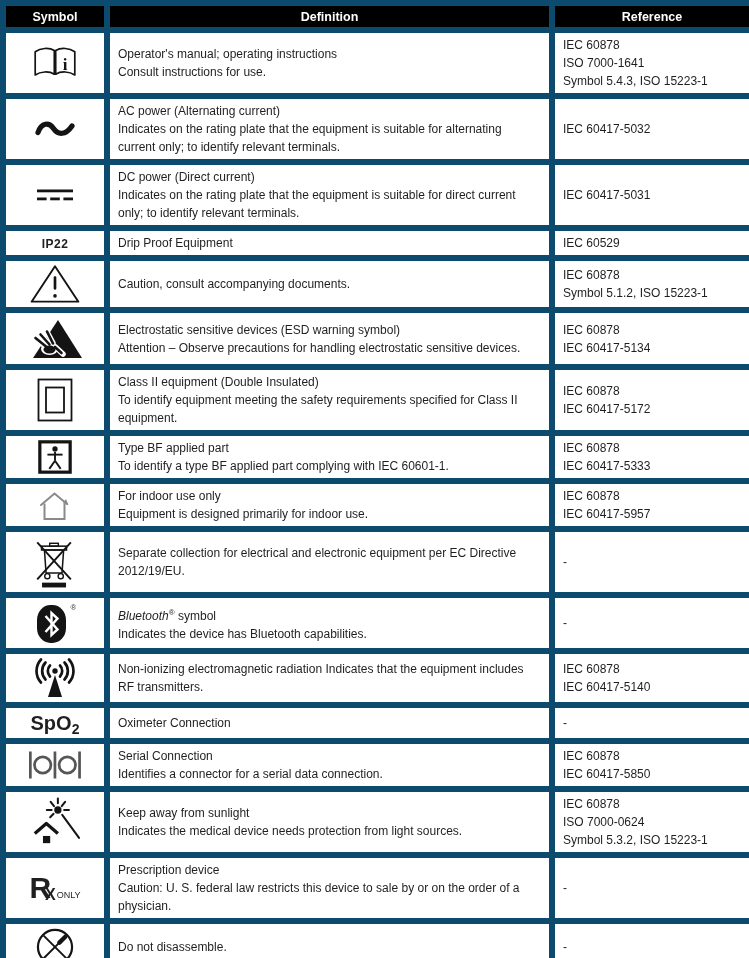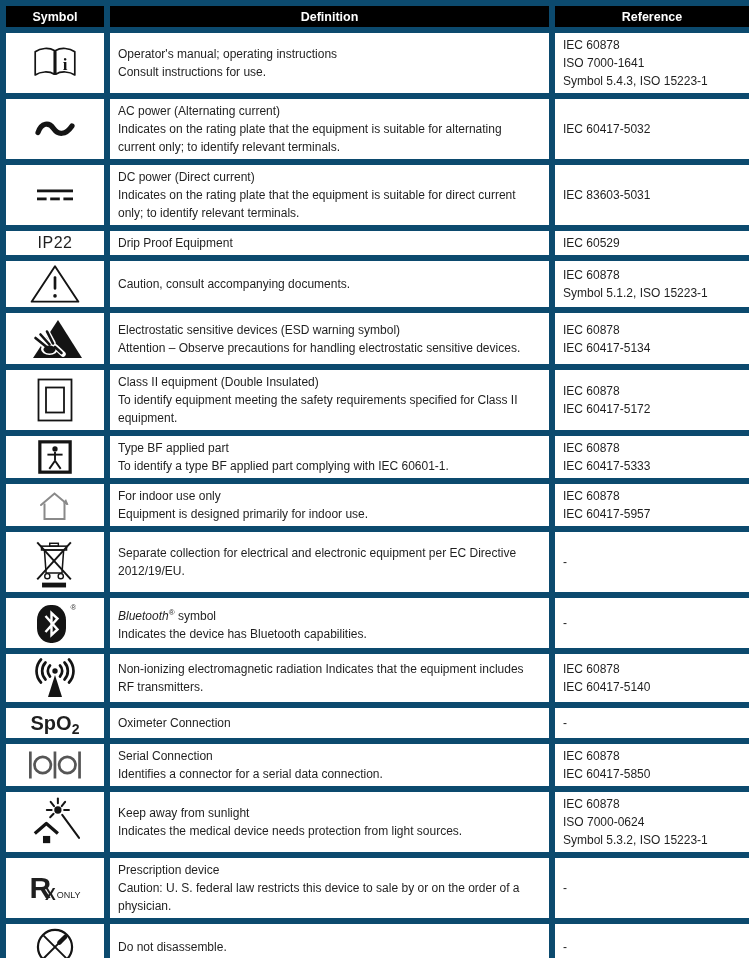--- a/index.html
+++ b/index.html
@@ -6,21 +6,21 @@
   body{width:749px;font-family:"Liberation Sans",sans-serif;color:#1f1f1f;}
   table{border-collapse:collapse;width:749px;table-layout:fixed;border:2px solid #000;}
   th,td{border:6px solid #0c4a6e;overflow:hidden;}
   thead th{background:#000;color:#fff;font-weight:bold;font-size:12.5px;height:19px;padding:1px 0;text-align:center;}
   td{vertical-align:middle;}
   td.sym{text-align:center;padding:2px;}
   td.def,td.ref{padding:3px 8px;font-size:12px;line-height:18px;}
   .ln{white-space:normal;}
   i{font-style:italic;}
   sup{font-size:8px;}
-  .ip22{font-size:16px;font-weight:normal;letter-spacing:.5px;}
+  .ip22{font-size:12px;font-weight:bold;letter-spacing:.5px;}
   .spo2{font-size:20px;font-weight:bold;margin-top:20px;}
   .spo2 .sub{font-size:14px;position:relative;top:4px;}
   .rx{display:inline-flex;align-items:flex-end;font-weight:bold;}
   .rx-r{font-size:30px;line-height:25px;}
   .rx-x{font-size:16px;line-height:13px;margin-left:-6px;position:relative;top:1px;}
   .rx-only{font-size:9px;font-weight:normal;line-height:10px;margin-left:1px;}
   svg{display:inline-block;vertical-align:middle;}
 </style>
 </head>
 <body>
@@ -81,21 +81,21 @@
           <rect x="2" y="10.5" width="9.6" height="2.8" fill="#141414"></rect>
           <rect x="15.2" y="10.5" width="9.6" height="2.8" fill="#141414"></rect>
           <rect x="28.4" y="10.5" width="9.6" height="2.8" fill="#141414"></rect>
         </svg>
       </td>
       <td class="def">
         <div class="ln">DC power (Direct current)</div>
         <div class="ln">Indicates on the rating plate that the equipment is suitable for direct current only; to identify relevant terminals.</div>
       </td>
       <td class="ref">
-        <div class="ln">IEC 83603-5031</div>
+        <div class="ln">IEC 60417-5031</div>
       </td>
     </tr>
 
     <tr style="height:27px">
       <td class="sym">
         <span class="ip22">IP22</span>
       </td>
       <td class="def">
         <div class="ln">Drip Proof Equipment</div>
       </td>

